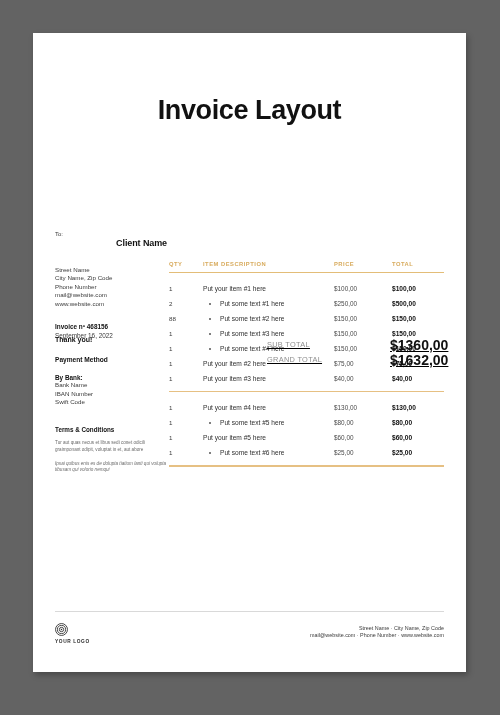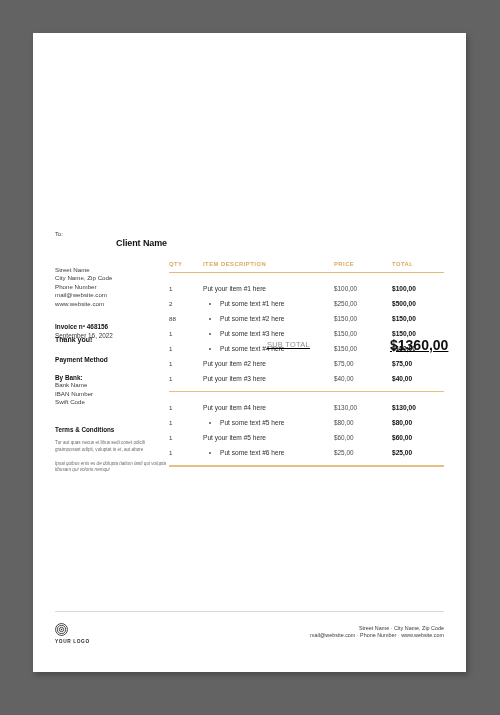--- a/index.html
+++ b/index.html
@@ -131,20 +131,26 @@
     position:absolute; right:22px; top:592px;
     text-align:right;
     font-size:5.4px; line-height:7.4px; color:#3a3a3a;
   }
 </style>
 </head>
 <body>
 
 <div class="page">
 
+  <div class="title-wrap">
+    <div class="title">
+      <span class="title-underline"></span>
+      <span>Invoice Layout</span>
+    </div>
+  </div>
 
   <div class="left-col">
     <div class="lbl-to">To:</div>
     <div class="client-name">Client Name</div>
 
     <div class="addr-block">
       <div>Street Name</div>
       <div>City Name, Zip Code</div>
       <div>Phone Number</div>
       <div>mail@website.com</div>
@@ -252,20 +258,24 @@
       </div>
     <div class="rule thick"></div>
   </div>
 
   <div class="thanks">Thank you!</div>
 
   <div class="totals" id="totals-rows">
       <div class="totrow">
         <div class="tot-lbl">SUB TOTAL</div>
         <div class="tot-val">$1360,00</div>
+      </div>
+      <div class="totrow">
+        <div class="tot-lbl">GRAND TOTAL</div>
+        <div class="tot-val">$1632,00</div>
       </div>
     </div>
 
   <div class="footer-rule"></div>
 
   <div class="logo-wrap">
     <svg class="logo-mark" viewBox="0 0 24 24">
       <circle cx="12" cy="12" r="11" fill="none" stroke="#2b2b2b" stroke-width="1.6"></circle>
       <circle cx="12" cy="12" r="7.5" fill="none" stroke="#2b2b2b" stroke-width="1.6"></circle>
       <circle cx="12" cy="12" r="4" fill="none" stroke="#2b2b2b" stroke-width="1.6"></circle>

